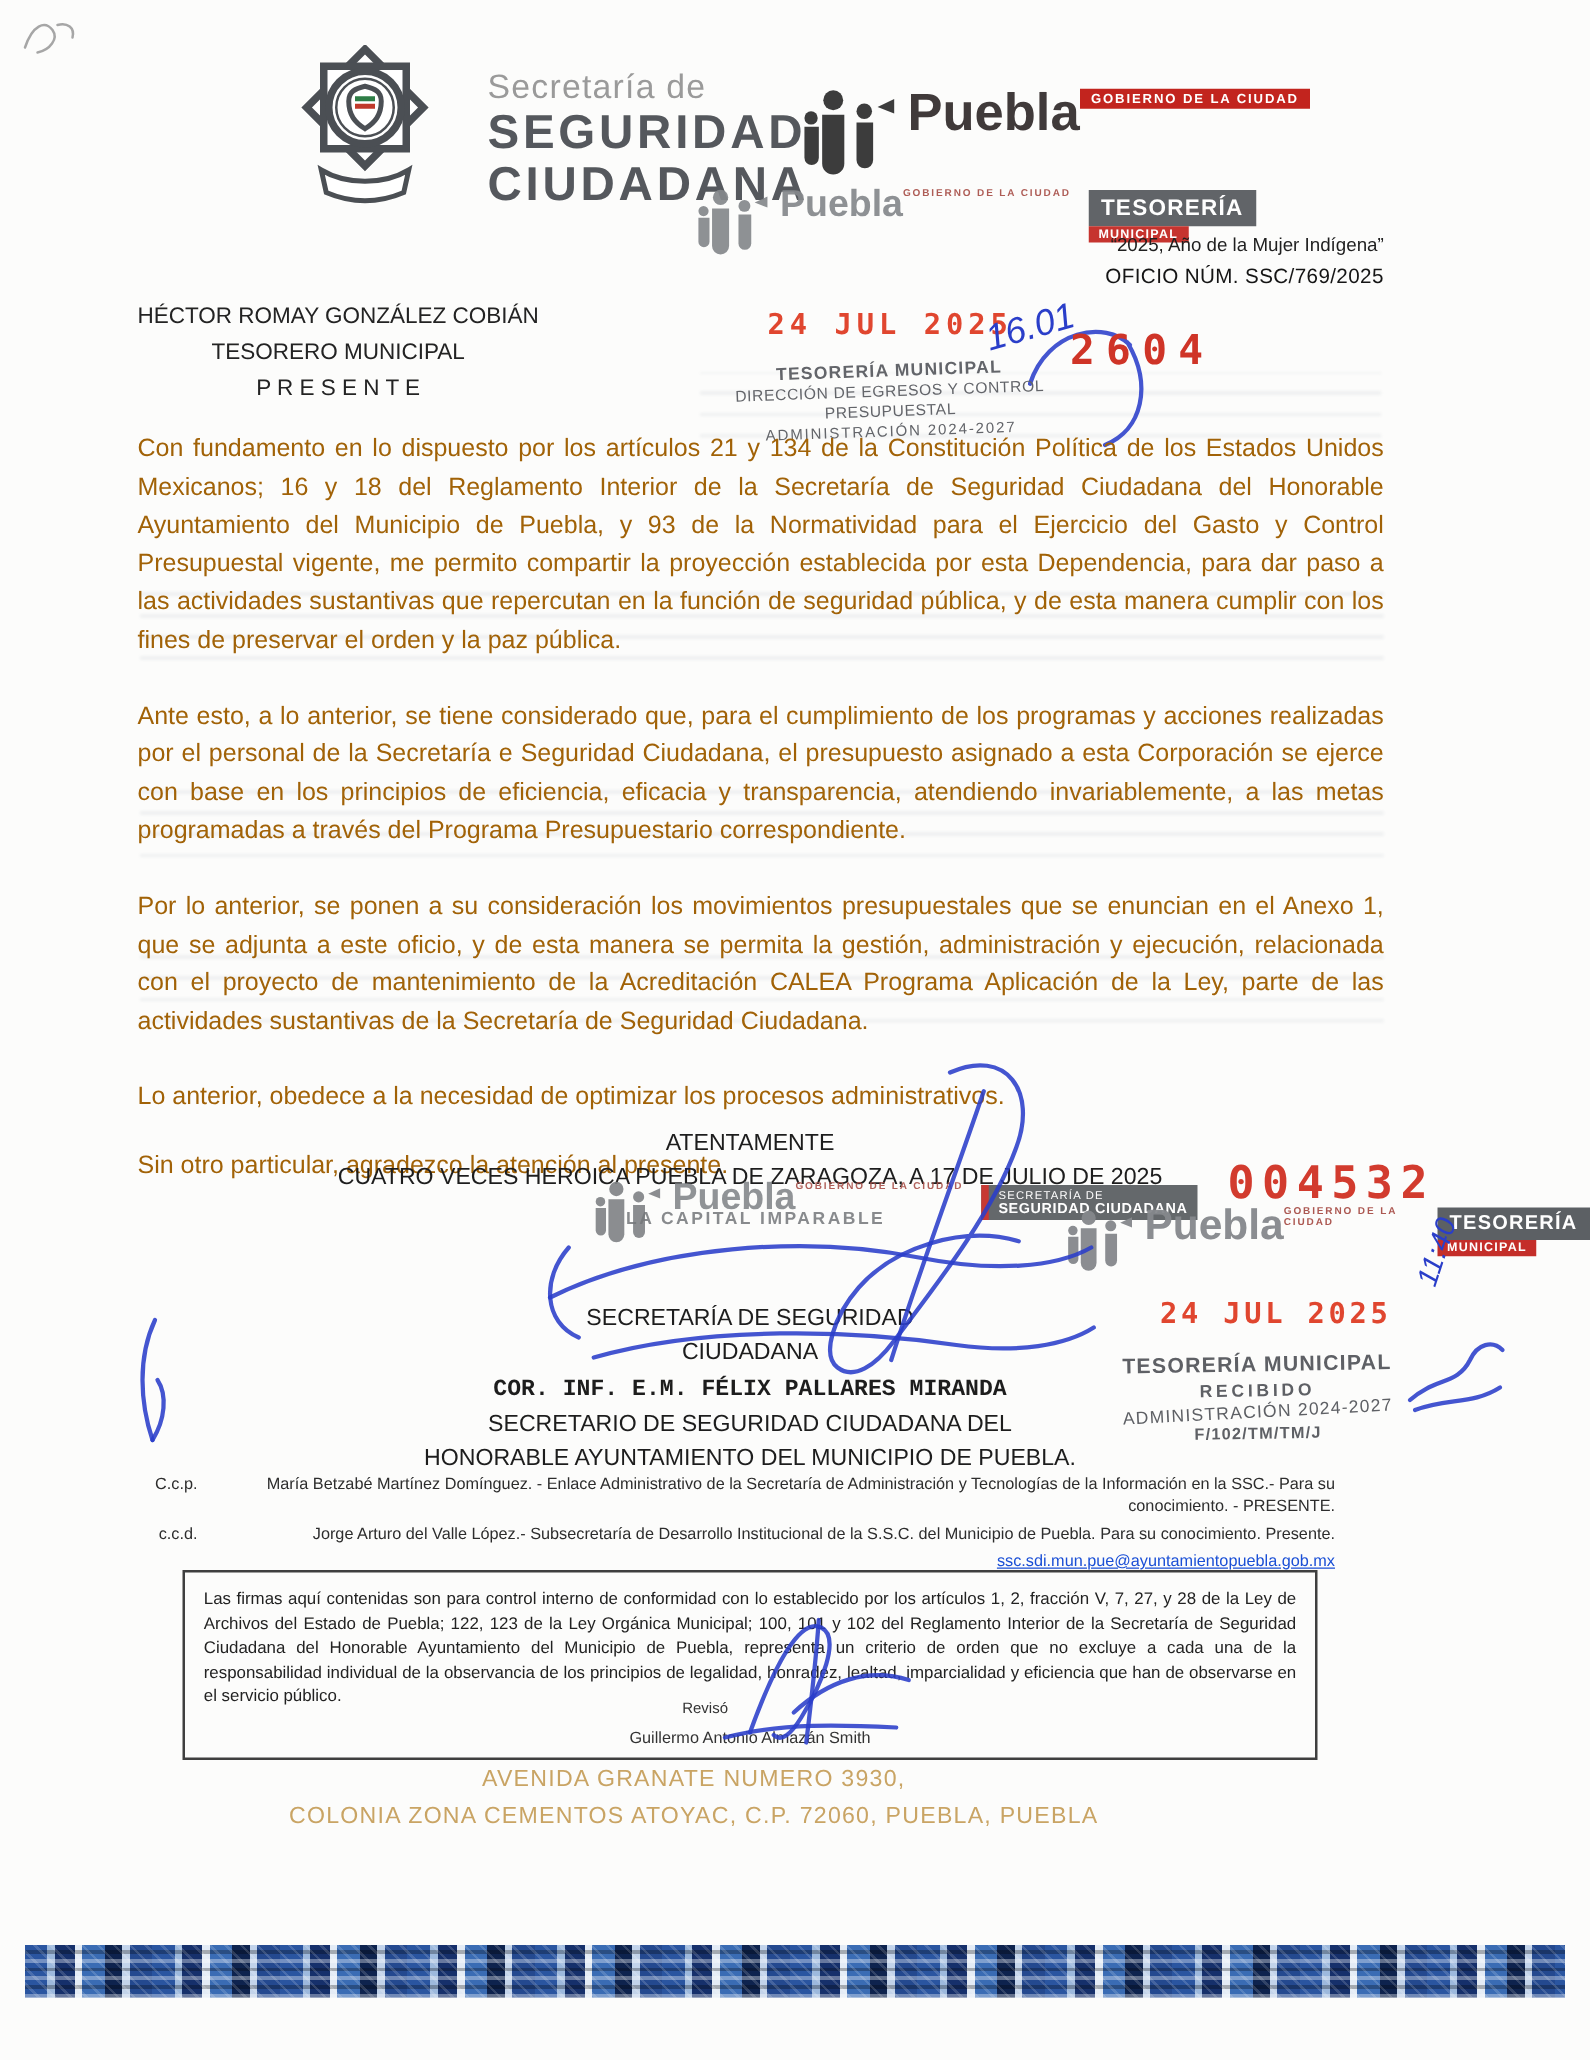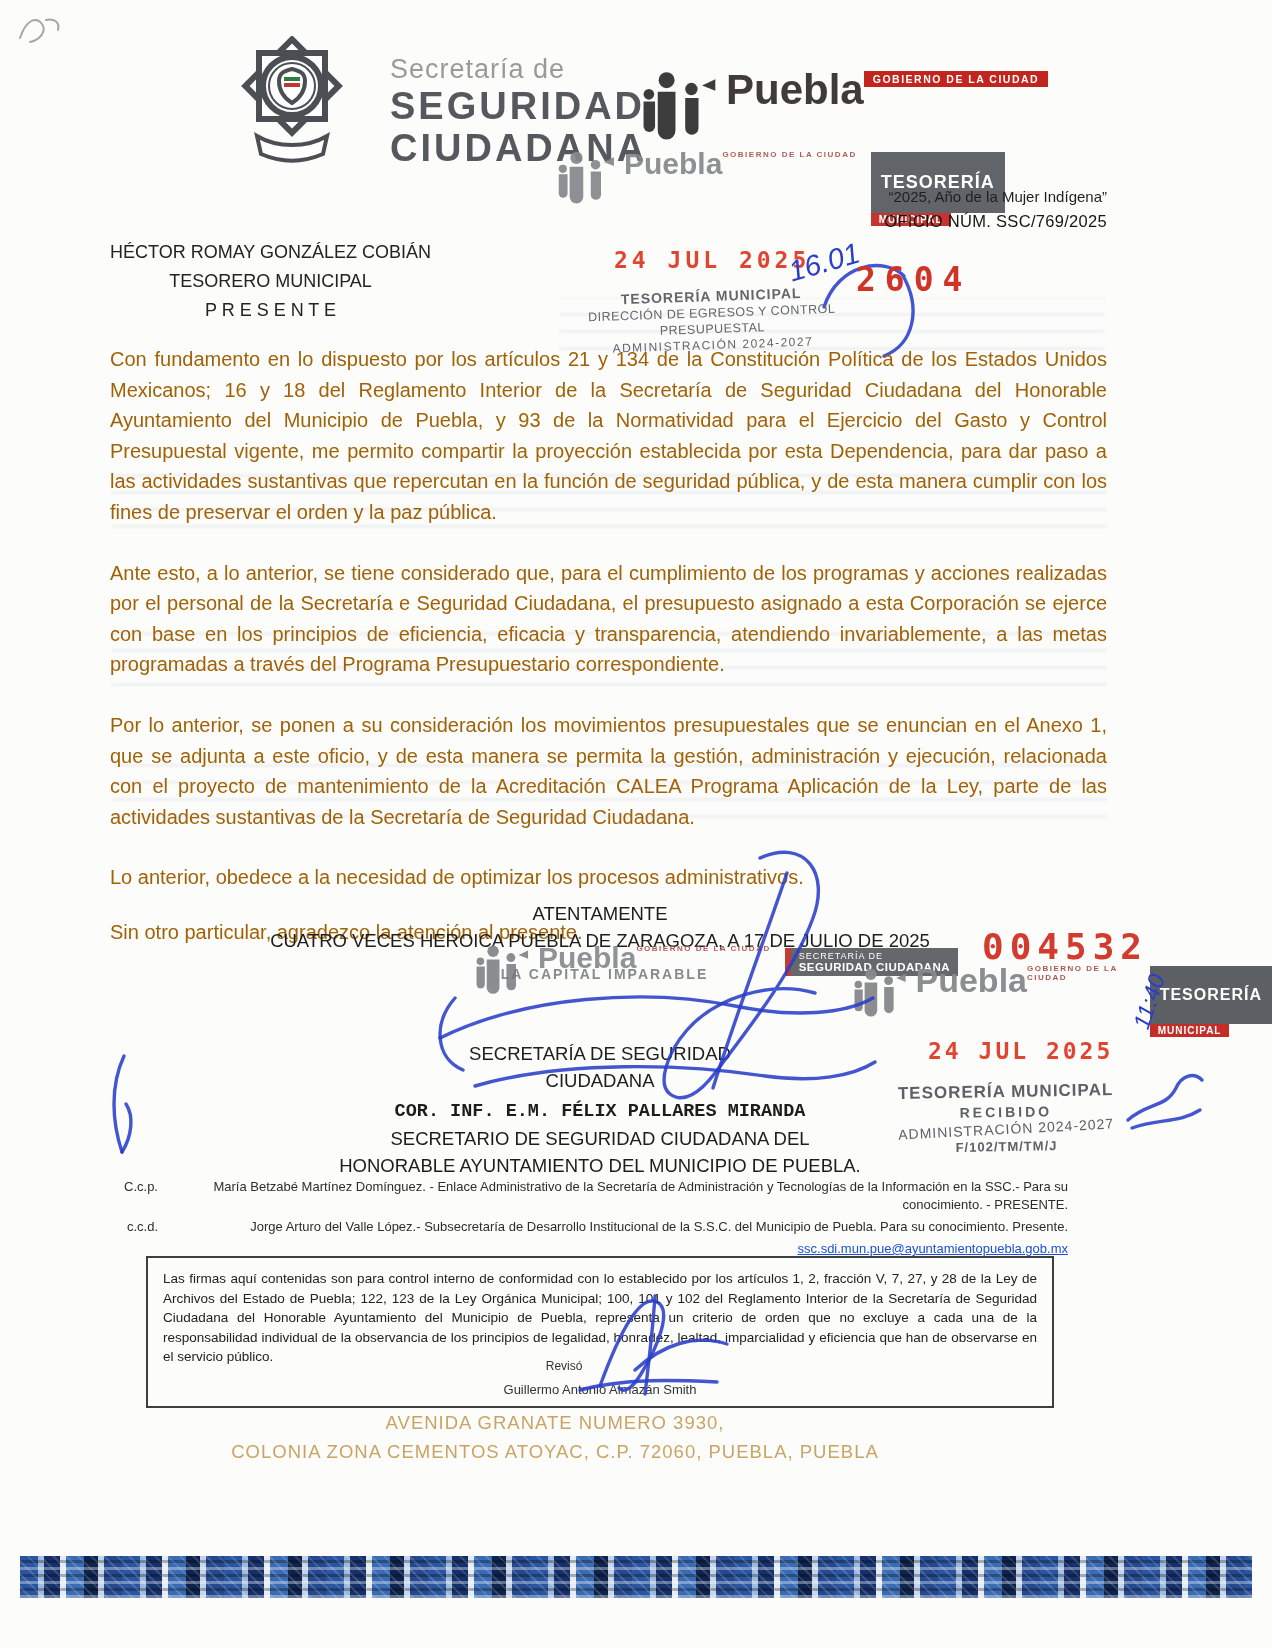--- a/index.html
+++ b/index.html
@@ -13,21 +13,21 @@
   .ssc-big { font-size:38px; font-weight:bold; color:#55585d; letter-spacing:3px; line-height:42px; }
 
   .logo-row { position:absolute; display:flex; align-items:flex-start; gap:8px; }
   .pmark { display:block; }
   .pword { display:flex; align-items:flex-start; }
   .pname-main { font-size:42px; font-weight:bold; color:#403a3a; line-height:44px; }
   .gob-box { margin-top:3px; background:#c2241e; color:#fff; font-size:10.5px; font-weight:bold; letter-spacing:1.5px; padding:2px 9px; }
   .pname-gray { font-size:30px; font-weight:bold; color:#85888c; line-height:32px; }
   .psub-gray { font-size:8px; font-weight:bold; color:#a85049; letter-spacing:1.5px; margin-top:2px; }
   .tes-box { margin-left:6px; margin-top:4px; }
-  .tes-main { background:#54585c; color:#fff; font-weight:bold; font-size:18px; letter-spacing:1px; padding:20px 10px; }
+  .tes-main { background:#54585c; color:#fff; font-weight:bold; font-size:18px; letter-spacing:1px; padding:4px 10px; }
   .tes-tab { background:#c2241e; color:#fff; font-size:10px; font-weight:bold; letter-spacing:1px; padding:1px 8px; width:max-content; }
 
   .head-right { position:absolute; left:815px; top:188px; width:292px; text-align:right; }
   .legend { font-size:15px; color:#1f1f1f; }
   .oficio { margin-top:7px; font-size:16.5px; color:#151515; letter-spacing:.3px; }
 
   
   .recipient { position:absolute; left:110px; top:238px; font-size:18px; line-height:29px; color:#232323;text-align:center; }
 
   

